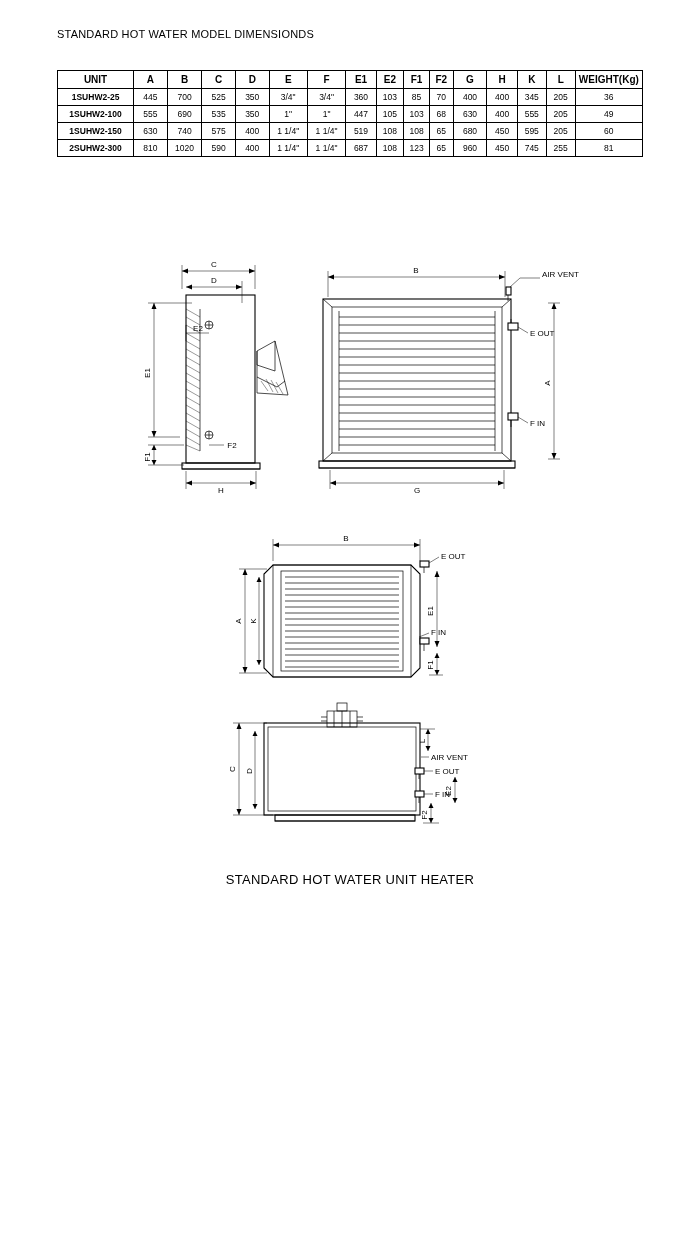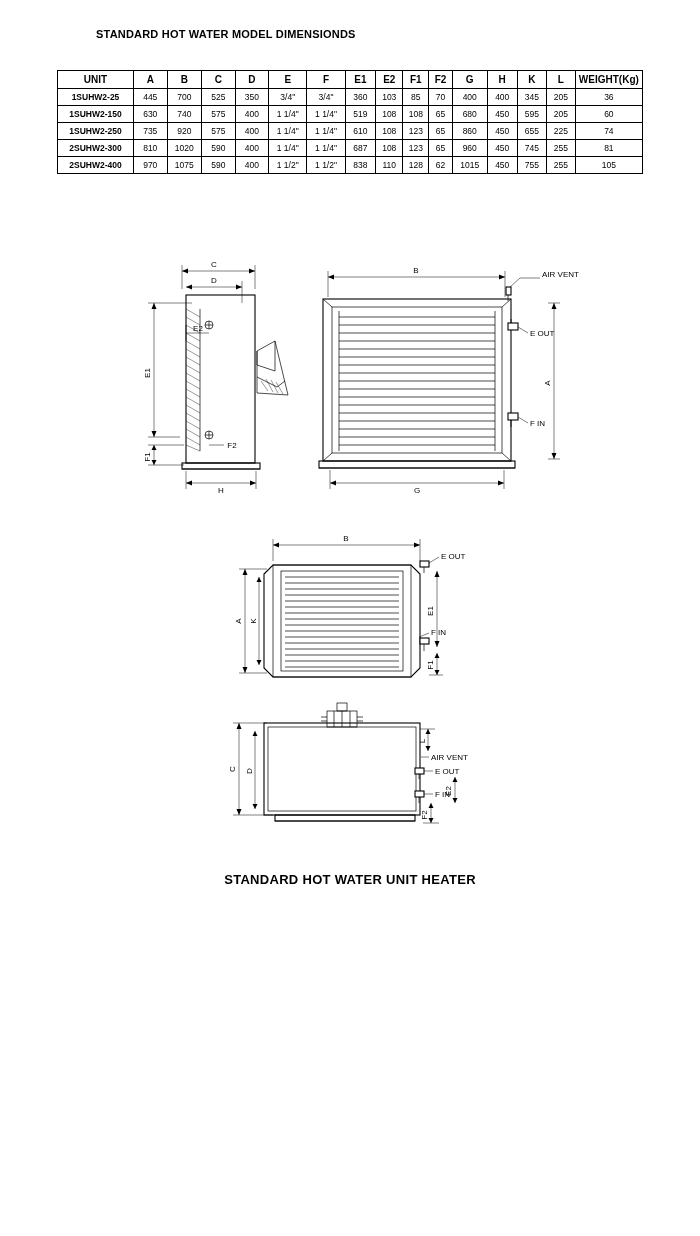--- a/index.html
+++ b/index.html
@@ -13,24 +13,23 @@
     position: relative;
     font-family: "Liberation Sans", sans-serif;
     color: #000000;
     overflow: hidden;
   }
   .page-title {
     position: absolute;
     left: 57px;
     top: 28px;
     font-size: 11px;
-    font-weight: bold;
+    font-weight: normal;
     letter-spacing: 0.2px;
     white-space: nowrap;
-    margin-left: 39px;
   }
   table.dims {
     position: absolute;
     left: 57px;
     top: 70px;
     width: 586px;
     border-collapse: collapse;
     font-size: 8.5px;
   }
   table.dims th, table.dims td {
@@ -71,21 +70,21 @@
   #fig-top { left: 120px; top: 255px; width: 460px; height: 250px; }
   #fig-bottom { left: 215px; top: 525px; width: 290px; height: 330px; }
 
   .caption {
     position: absolute;
     left: 0;
     right: 0;
     top: 872px;
     text-align: center;
     font-size: 13px;
-    font-weight: bold;
+    font-weight: normal;
     letter-spacing: 0.3px;
   }
   svg { display: block; }
   svg text {
     font-family: "Liberation Sans", sans-serif;
     font-size: 8px;
     fill: #000000;
   }
   .thin { stroke: #000000; stroke-width: 0.7; fill: none; }
   .med { stroke: #000000; stroke-width: 1.1; fill: none; }
@@ -133,90 +132,72 @@
       <td>103</td>
       <td>85</td>
       <td>70</td>
       <td>400</td>
       <td>400</td>
       <td>345</td>
       <td>205</td>
       <td>36</td>
     </tr>
     <tr>
+      <td class="unit">1SUHW2-100</td>
+      <td>555</td>
+      <td>690</td>
+      <td>535</td>
+      <td>350</td>
+      <td>1"</td>
+      <td>1"</td>
+      <td>447</td>
+      <td>105</td>
+      <td>103</td>
+      <td>68</td>
+      <td>630</td>
+      <td>400</td>
+      <td>555</td>
+      <td>205</td>
+      <td>49</td>
+    </tr>
+    <tr>
       <td class="unit">1SUHW2-150</td>
       <td>630</td>
       <td>740</td>
       <td>575</td>
       <td>400</td>
       <td>1 1/4"</td>
       <td>1 1/4"</td>
       <td>519</td>
       <td>108</td>
       <td>108</td>
       <td>65</td>
       <td>680</td>
       <td>450</td>
       <td>595</td>
       <td>205</td>
       <td>60</td>
     </tr>
     <tr>
-      <td class="unit">1SUHW2-250</td>
-      <td>735</td>
-      <td>920</td>
-      <td>575</td>
-      <td>400</td>
-      <td>1 1/4"</td>
-      <td>1 1/4"</td>
-      <td>610</td>
-      <td>108</td>
-      <td>123</td>
-      <td>65</td>
-      <td>860</td>
-      <td>450</td>
-      <td>655</td>
-      <td>225</td>
-      <td>74</td>
-    </tr>
-    <tr>
       <td class="unit">2SUHW2-300</td>
       <td>810</td>
       <td>1020</td>
       <td>590</td>
       <td>400</td>
       <td>1 1/4"</td>
       <td>1 1/4"</td>
       <td>687</td>
       <td>108</td>
       <td>123</td>
       <td>65</td>
       <td>960</td>
       <td>450</td>
       <td>745</td>
       <td>255</td>
       <td>81</td>
-    </tr>
-    <tr>
-      <td class="unit">2SUHW2-400</td>
-      <td>970</td>
-      <td>1075</td>
-      <td>590</td>
-      <td>400</td>
-      <td>1 1/2"</td>
-      <td>1 1/2"</td>
-      <td>838</td>
-      <td>110</td>
-      <td>128</td>
-      <td>62</td>
-      <td>1015</td>
-      <td>450</td>
-      <td>755</td>
-      <td>255</td>
-      <td>105</td>
     </tr>
   </tbody>
 </table>
 
 <div class="figure" id="fig-top">
   <svg width="460" height="250" viewBox="0 0 460 250">
 
     <line class="dim" x1="62" y1="16" x2="135" y2="16"></line>
     <path d="M62 16 l6 -2.5 v5 z" fill="#000"></path>
     <path d="M135 16 l-6 -2.5 v5 z" fill="#000"></path>

